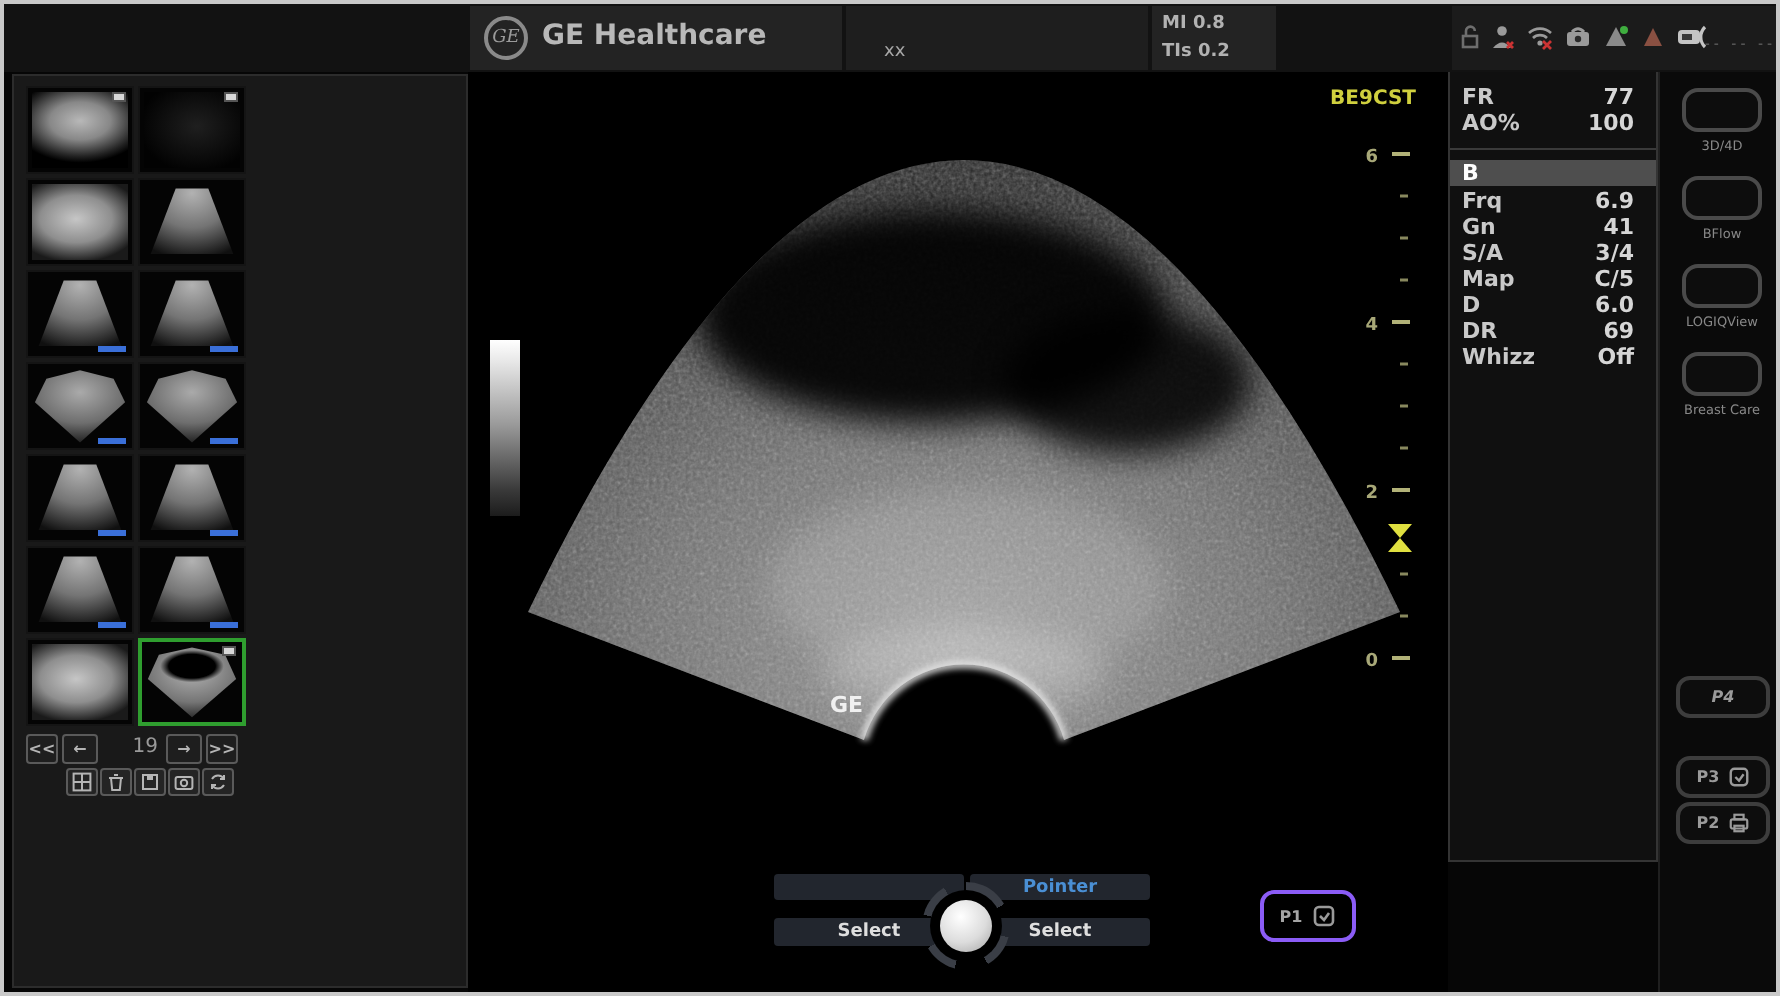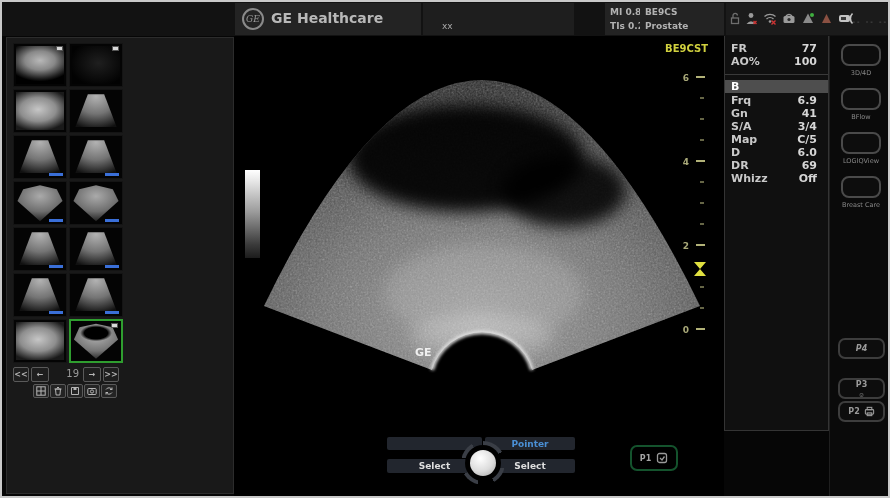--- a/index.html
+++ b/index.html
@@ -5,21 +5,21 @@
   * { margin:0; padding:0; box-sizing:border-box; }
   body { background:#2a2a2a; font-family:"DejaVu Sans", sans-serif; }
   .screen { position:relative; width:890px; height:498px; background:#060606;
             border:2px solid #c9c9c9; overflow:hidden; }
 
   
   .topbar { position:absolute; left:0; top:0; width:890px; height:34px; background:#121212; }
   .tb-sec { position:absolute; top:1px; height:32px; background:#232323; }
   .sec-ge { left:233px; width:186px; }
   .sec-xx { left:421px; width:151px; background:#1e1e1e; }
-  .sec-mi { left:603px; width:62px; }
+  .sec-mi { left:574px; width:62px; }
   .sec-preset { left:638px; width:84px; }
   .sec-status { left:724px; width:166px; background:#1b1b1b; }
   .ge-logo { position:absolute; left:7px; top:5px; width:22px; height:22px; border:2px solid #8a8a8a;
              border-radius:50%; color:#9a9a9a; font-family:"DejaVu Serif", serif; font-style:italic;
              font-size:9px; display:flex; align-items:center; justify-content:center; }
   .brand { position:absolute; left:36px; top:7px; font-size:14px; font-weight:bold; color:#b8b8b8; }
   .xx-label { position:absolute; left:5px; top:18px; font-size:9px; color:#a8a8a8;margin-left:14px; }
   .two-line-top { position:absolute; left:5px; top:4px; font-size:9px; font-weight:bold; color:#b2b2b2; }
   .two-line-bot { position:absolute; left:5px; top:18px; font-size:9px; font-weight:bold; color:#b2b2b2; }
   .status-icons { position:absolute; left:4px; top:9px; display:flex; gap:5px; align-items:center; }
@@ -63,21 +63,21 @@
   .tb-text { font-size:9px; font-weight:bold; text-align:center; line-height:14px; }
   .pointer-text { color:#4a8fd4; }
   .select-text { color:#dedede; }
   .tb-arcs { position:absolute; left:227px; top:405px; width:44px; height:44px; border-radius:50%;
              background: conic-gradient(#3a3e46 0 60deg, transparent 60deg 105deg, #3a3e46 105deg 150deg,
                          transparent 150deg 195deg, #3a3e46 195deg 240deg, transparent 240deg 285deg,
                          #3a3e46 285deg 330deg, transparent 330deg); }
   .tb-arcs-inner { position:absolute; left:4px; top:4px; width:36px; height:36px; border-radius:50%; background:#000; }
   .tb-ball { position:absolute; left:236px; top:414px; width:26px; height:26px; border-radius:50%;
              background: radial-gradient(circle at 40% 32%, #ffffff, #dcdcdc 55%, #a2a2a2); }
-  .p1-btn { position:absolute; left:396px; top:409px; width:48px; height:26px; border:2px solid #14532d;
+  .p1-btn { position:absolute; left:396px; top:409px; width:48px; height:26px; border:2px solid #8b5cf6;
             border-radius:7px; display:flex; align-items:center; justify-content:center; gap:5px;
             color:#a5a5a5; font-size:8px; font-weight:bold; }
 
   
   .params { position:absolute; left:722px; top:34px; width:105px; height:395px; background:#101010;
             border:1px solid #343434; border-top:none; }
   .prow { display:flex; justify-content:space-between; padding:0 11px 0 6px; height:13px;
           font-size:11px; font-weight:bold; color:#c9c9c9; line-height:13px; }
   .prow .pval { color:#d6d6d6; }
   .pdivider { height:1px; background:#3a3a3a; margin:6px 0 5px 0; }
@@ -102,24 +102,20 @@
     <div class="tb-sec sec-ge">
       <div class="ge-logo">GE</div>
       <div class="brand">GE Healthcare</div>
     </div>
     <div class="tb-sec sec-xx">
       <div class="xx-label">xx</div>
     </div>
     <div class="tb-sec sec-mi">
       <div class="two-line-top">MI 0.8</div>
       <div class="two-line-bot">TIs 0.2</div>
-    </div>
-    <div class="tb-sec sec-preset">
-      <div class="two-line-top">BE9CS</div>
-      <div class="two-line-bot">Prostate</div>
     </div>
     <div class="tb-sec sec-status">
       <div class="status-icons">
         <svg width="10" height="13" viewBox="0 0 10 13">
           <rect x="1.5" y="6" width="7" height="5.5" fill="none" stroke="#6e6e6e" stroke-width="1.3"></rect>
           <path d="M3 6 V3.5 A2.2 2.2 0 0 1 7.4 3.5" fill="none" stroke="#6e6e6e" stroke-width="1.3"></path>
         </svg>
         <svg width="13" height="13" viewBox="0 0 13 13">
           <circle cx="6" cy="3.5" r="2.4" fill="#9a9a9a"></circle>
           <path d="M1.5 12 Q6 6.5 10.5 12 Z" fill="#9a9a9a"></path>
@@ -351,21 +347,21 @@
     <div class="softbtn" style="top:52px;"></div>
     <div class="softlbl" style="top:77px;">BFlow</div>
     <div class="softbtn" style="top:96px;"></div>
     <div class="softlbl" style="top:121px;">LOGIQView</div>
     <div class="softbtn" style="top:140px;"></div>
     <div class="softlbl" style="top:165px;">Breast Care</div>
 
     <div class="pbtn" style="top:302px;font-style:italic;">
       <span>P4</span>
     </div>
-    <div class="pbtn" style="top:342px;flex-direction:column;">
+    <div class="pbtn" style="top:342px;">
       <span>P3</span>
       <svg width="11" height="11" viewBox="0 0 12 12">
         <rect x="1.5" y="1.5" width="9" height="9" rx="2" fill="none" stroke="#9a9a9a" stroke-width="1.3"></rect>
         <path d="M4 6 l2 2 l2.5 -3.5" fill="none" stroke="#9a9a9a" stroke-width="1.3"></path>
       </svg>
     </div>
     <div class="pbtn" style="top:365px;">
       <span>P2</span>
       <svg width="11" height="11" viewBox="0 0 12 12">
         <rect x="1.5" y="4" width="9" height="5" rx="1" fill="none" stroke="#9a9a9a" stroke-width="1.2"></rect>

